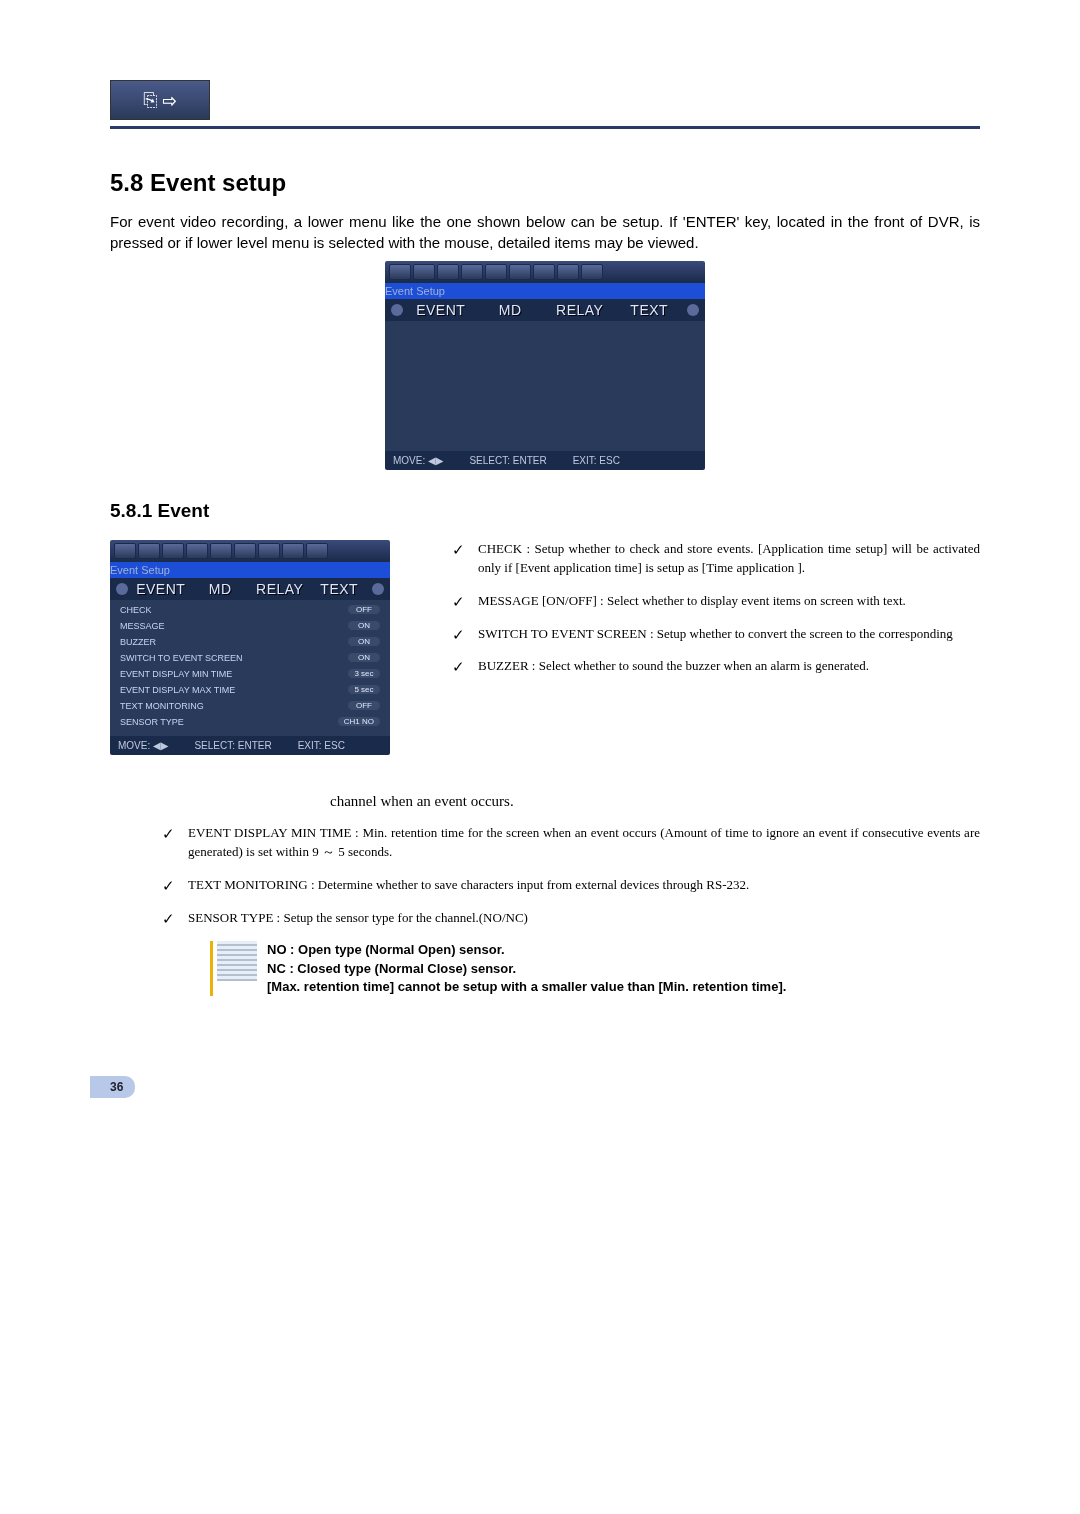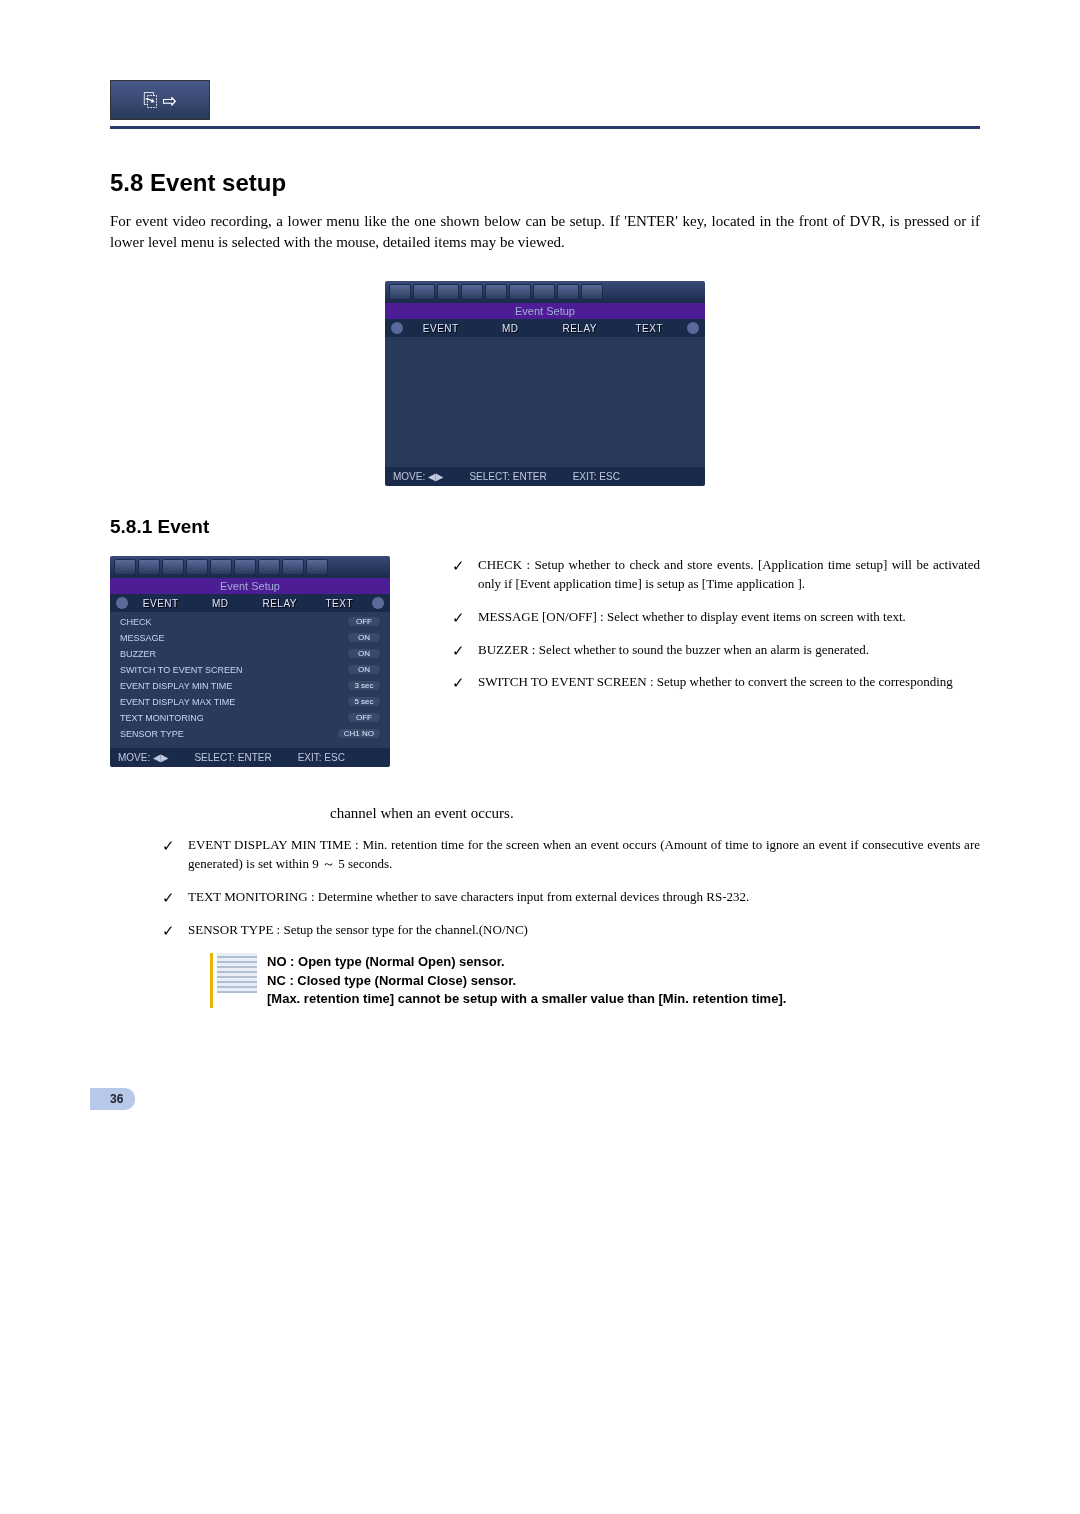--- a/index.html
+++ b/index.html
@@ -28,24 +28,24 @@
       margin-bottom: 40px;
     }
     h1 {
       font-family: Verdana, Arial, sans-serif;
       font-size: 24px;
       font-weight: bold;
       margin-bottom: 14px;
       color: #000;
     }
     .intro {
-      font-family: Liberation Serif, serif;
+      font-family: Liberation Sans, sans-serif;
       font-size: 15px;
       line-height: 1.4;
-      margin-bottom: 28px;
+      margin-bottom: 8px;
       text-align: justify;
     }
     .screenshot {
       margin: 0 auto 30px auto;
     }
     .screenshot.large { width: 320px; }
     .screenshot.small { width: 280px; }
     .topbar {
       background: linear-gradient(180deg, #3a4a7a 0%, #1a2a4a 100%);
       height: 22px;
@@ -56,35 +56,35 @@
       border-radius: 2px 2px 0 0;
     }
     .topicon {
       width: 22px;
       height: 16px;
       background: linear-gradient(180deg, #5a6a9a 0%, #2a3a5a 100%);
       border-radius: 2px;
       border: 1px solid #1a2a4a;
     }
     .titlebar {
-      background: #4c1d95;
+      background: #1d4ed8;
       color: #a0b0d0;
-      text-align: center;
+      text-align: left;
       font-family: Arial, sans-serif;
       font-size: 11px;
       padding: 2px 0;
     }
     .tabs {
       background: #1a2a4a;
       display: flex;
       gap: 6px;
       padding: 3px 6px;
       color: #fff;
       font-family: Arial, sans-serif;
-      font-size: 10px;
+      font-size: 14px;
       align-items: center;
     }
     .tab-arrow {
       width: 12px; height: 12px;
       background: #5a6a9a;
       border-radius: 50%;
       flex: 0 0 auto;
     }
     .tab {
       flex: 1;
@@ -304,22 +304,22 @@
         <span>MOVE: ◀▶</span>
         <span>SELECT: ENTER</span>
         <span>EXIT: ESC</span>
       </div>
     </div>
   </div>
   <div class="right">
     <ul class="bullets" id="right-bullets">
         <li>CHECK : Setup whether to check and store events. [Application time setup] will be activated only if [Event application time] is setup as [Time application ].</li>
         <li>MESSAGE [ON/OFF] : Select whether to display event items on screen with text.</li>
+        <li>SWITCH TO EVENT SCREEN : Setup whether to convert the screen to the corresponding</li>
         <li>BUZZER : Select whether to sound the buzzer when an alarm is generated.</li>
-        <li>SWITCH TO EVENT SCREEN : Setup whether to convert the screen to the corresponding</li>
       </ul>
   </div>
 </div>
 
 <p style="margin-left:220px; font-family: Georgia, serif; font-size:15px; margin-bottom:14px;">channel when an event occurs.</p>
 
 <ul class="bullets full" id="full-bullets">
     <li>EVENT DISPLAY MIN TIME : Min. retention time for the screen when an event occurs (Amount of time to ignore an event if consecutive events are generated) is set within 9 ～ 5 seconds.</li>
     <li>TEXT MONITORING : Determine whether to save characters input from external devices through RS-232.</li>
     <li>SENSOR TYPE : Setup the sensor type for the channel.(NO/NC)</li>

